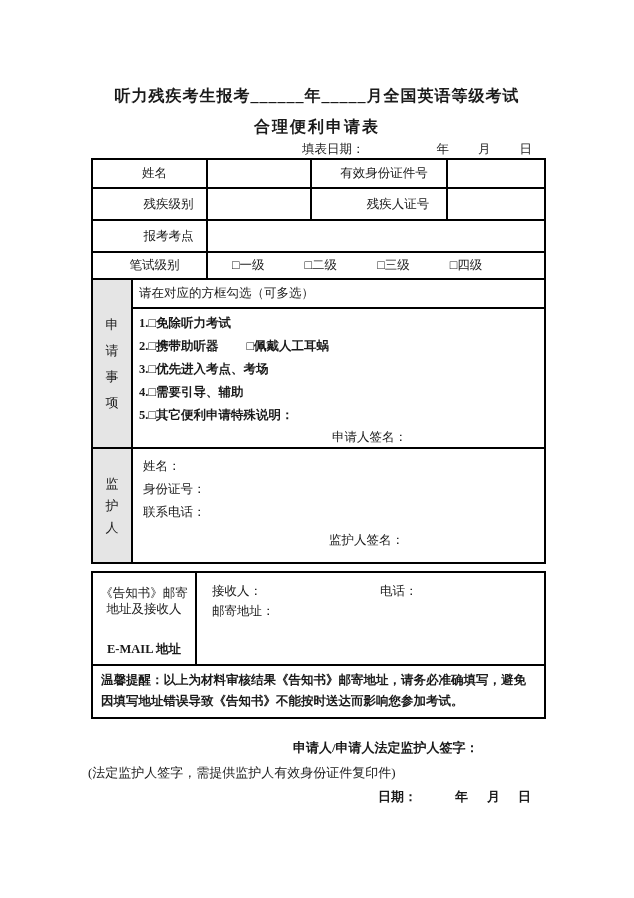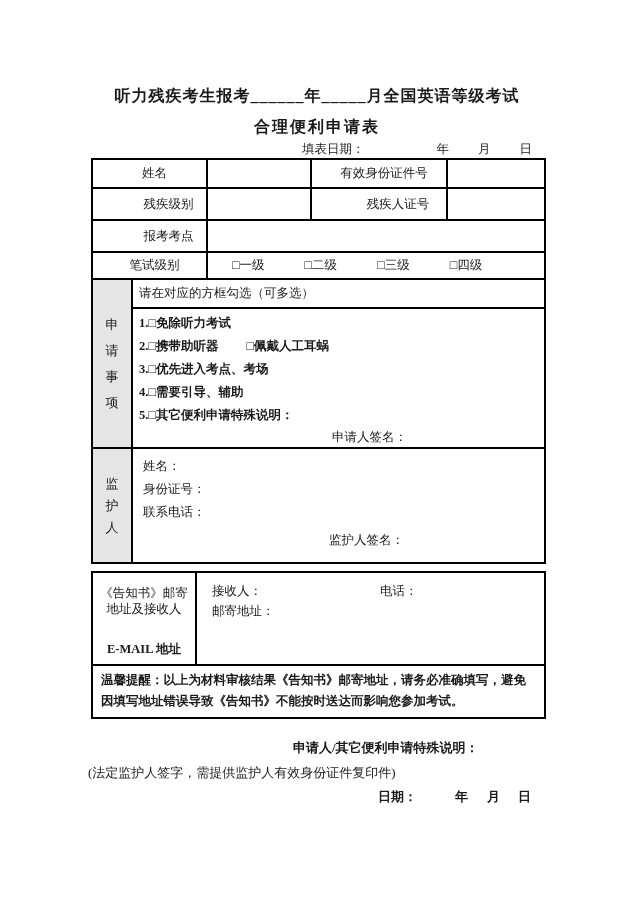--- a/index.html
+++ b/index.html
@@ -177,21 +177,21 @@
         <div class="nline">
           <span>邮寄地址：</span>
         </div>
       </div>
     </div>
     <div class="trow last nrow2">
       <div class="reminder">温馨提醒：以上为材料审核结果《告知书》邮寄地址，请务必准确填写，避免因填写地址错误导致《告知书》不能按时送达而影响您参加考试。</div>
     </div>
   </div>
 
-  <div class="f-sign">申请人/其它便利申请特殊说明：</div>
+  <div class="f-sign">申请人/申请人法定监护人签字：</div>
   <div class="f-note">(法定监护人签字，需提供监护人有效身份证件复印件)</div>
   <div class="f-date">
     <span>日期：</span>
     <span class="yr">年</span>
     <span class="mo">月</span>
     <span class="dy">日</span>
   </div>
 
 </div>
 

